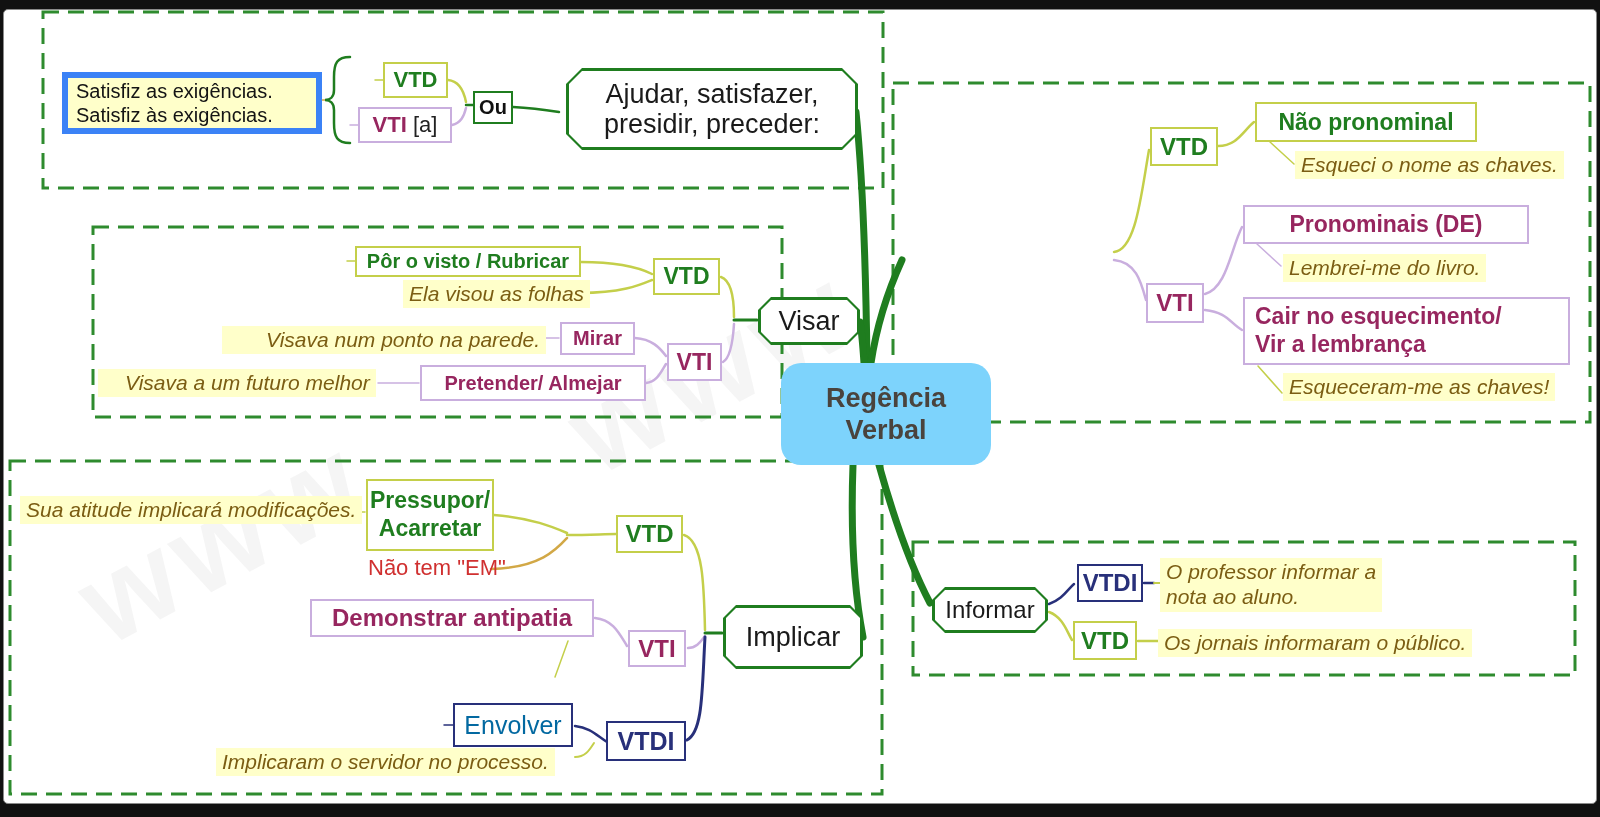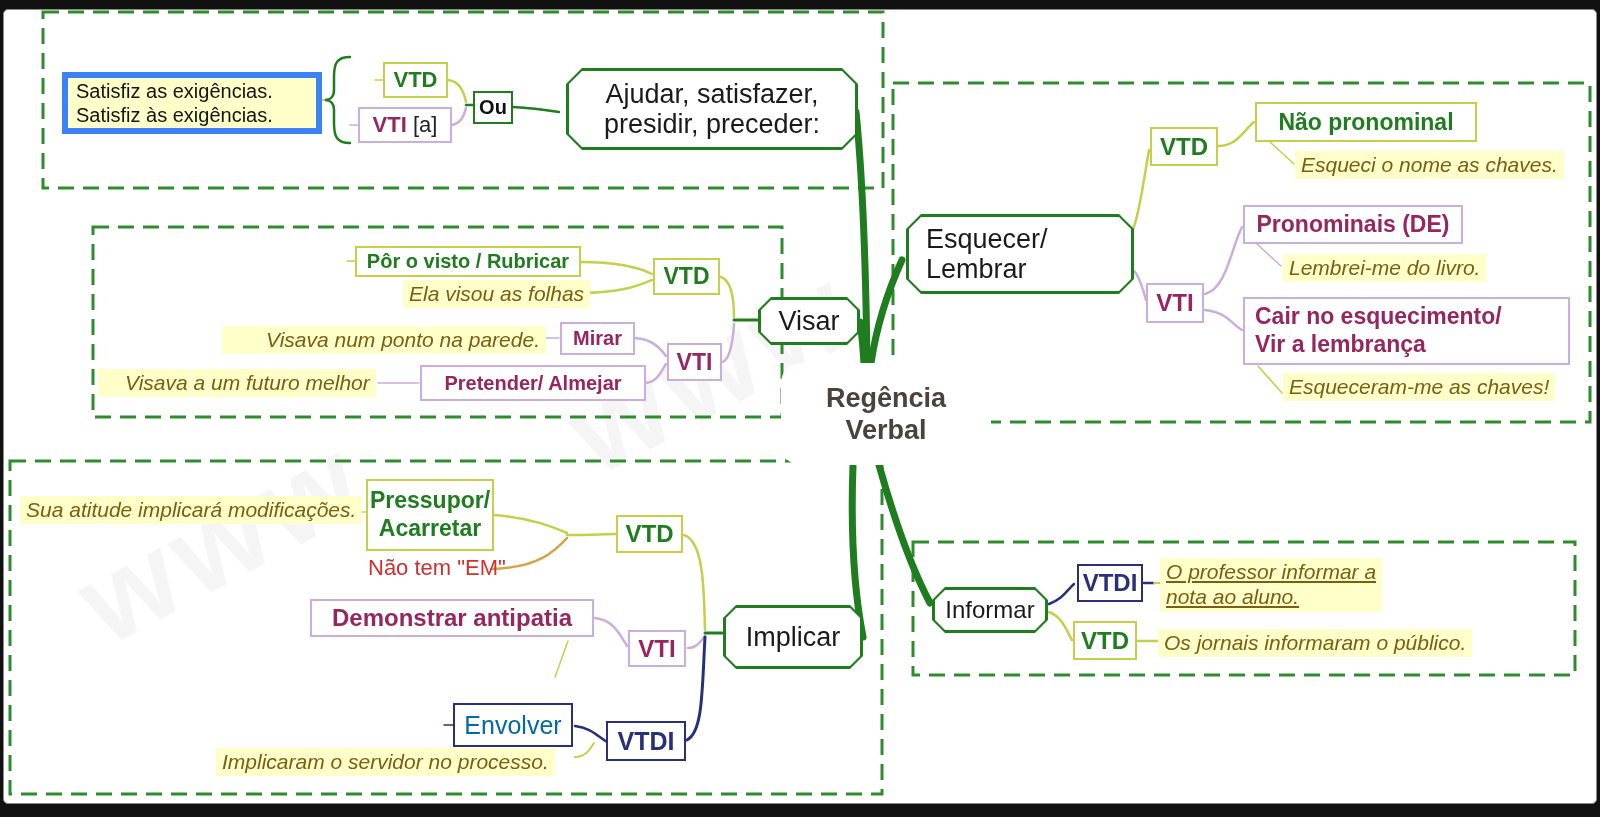--- a/index.html
+++ b/index.html
@@ -25,28 +25,28 @@
   .b-lav{border:2px solid #c9aede;color:#97265f;}
   .b-navy{border:2px solid #28307a;color:#28307a;}
   .b-green{border:2px solid #1f7d1f;color:#111;font-weight:700;}
   .lbl.ml{flex-direction:column;align-items:flex-start;justify-content:center;padding:2px 10px;line-height:1.2;}
   .lbl.mlc{flex-direction:column;align-items:center;justify-content:center;line-height:1.2;}
 
   
   .hl{position:absolute;background:#ffffca;color:#7b5d13;font-style:italic;font-size:21px;
       padding:2px 6px;white-space:nowrap;}
   .hl2{position:absolute;background:#ffffca;color:#7b5d13;font-style:italic;font-size:21px;
-      padding:2px 6px;line-height:1.18;text-decoration:underline;}
+      padding:2px 6px;line-height:1.18;}
   .hl2 span{display:block;}
 
   .satisfiz{position:absolute;background:#ffffca;border:6px solid #3b82f6;color:#141414;
       font-size:20px;line-height:1.2;padding:1px 8px;white-space:nowrap;}
   .satisfiz span{display:block;}
 
-  .center-node{position:absolute;left:781px;top:363px;width:210px;height:102px;background:#ffffff;
+  .center-node{position:absolute;left:781px;top:363px;width:210px;height:102px;background:#7dd3fc;
       border-radius:20px;display:flex;flex-direction:column;align-items:center;justify-content:center;
       font-weight:700;font-size:27px;color:#4a433d;line-height:1.2;}
 
   .red-note{position:absolute;color:#d03030;font-size:22px;white-space:nowrap;}
   .vti-note{color:#222;font-weight:400;}
 
   .wm{position:absolute;color:rgba(60,60,60,0.05);font-weight:700;font-size:120px;transform:rotate(-28deg);
       letter-spacing:8px;pointer-events:none;}
 </style>
 </head>
@@ -160,27 +160,24 @@
     <div class="lbl b-yg" style="left:653px;top:258px;width:67px;height:37px;font-size:23px;">VTD</div>
     <div class="hl" style="left:222px;top:326px;padding-left:44px;">Visava num ponto na parede.</div>
     <div class="lbl b-lav" style="left:560px;top:322px;width:75px;height:33px;font-size:20px;">Mirar</div>
     <div class="hl" style="left:98px;top:369px;padding-left:27px;">Visava a um futuro melhor</div>
     <div class="lbl b-lav" style="left:420px;top:365px;width:226px;height:36px;font-size:20px;">Pretender/ Almejar</div>
     <div class="lbl b-lav" style="left:667px;top:343px;width:55px;height:38px;font-size:23px;">VTI</div>
     <div class="oct" style="left:758px;top:297px;width:102px;height:48px;">
       <span class="t">Visar</span>
     </div>
 
-    <div class="oct left" style="left:906px;top:214px;width:208px;height:80px;--c:15px;">
-      <span class="t"><span>Esquecer/</span><br><span>Lembrar</span></span>
-    </div>
     <div class="lbl b-yg" style="left:1150px;top:127px;width:68px;height:39px;font-size:24px;">VTD</div>
     <div class="lbl b-yg" style="left:1255px;top:102px;width:222px;height:40px;font-size:23px;">Não pronominal</div>
     <div class="hl" style="left:1295px;top:151px;">Esqueci o nome as chaves.</div>
-    <div class="lbl b-lav" style="left:1243px;top:205px;width:220px;height:39px;font-size:23px;">Pronominais (DE)</div>
+    <div class="lbl b-lav" style="left:1243px;top:205px;width:286px;height:39px;font-size:23px;">Pronominais (DE)</div>
     <div class="hl" style="left:1283px;top:254px;">Lembrei-me do livro.</div>
     <div class="lbl b-lav" style="left:1146px;top:283px;width:58px;height:40px;font-size:24px;">VTI</div>
     <div class="lbl b-lav ml" style="left:1243px;top:297px;width:327px;height:68px;font-size:23px;">
       <span>Cair no esquecimento/</span>
       <span>Vir a lembrança</span>
     </div>
     <div class="hl" style="left:1283px;top:373px;">Esqueceram-me as chaves!</div>
 
     <div class="hl" style="left:20px;top:496px;">Sua atitude implicará modificações.</div>
     <div class="lbl b-yg mlc" style="left:366px;top:479px;width:128px;height:72px;font-size:23px;">

